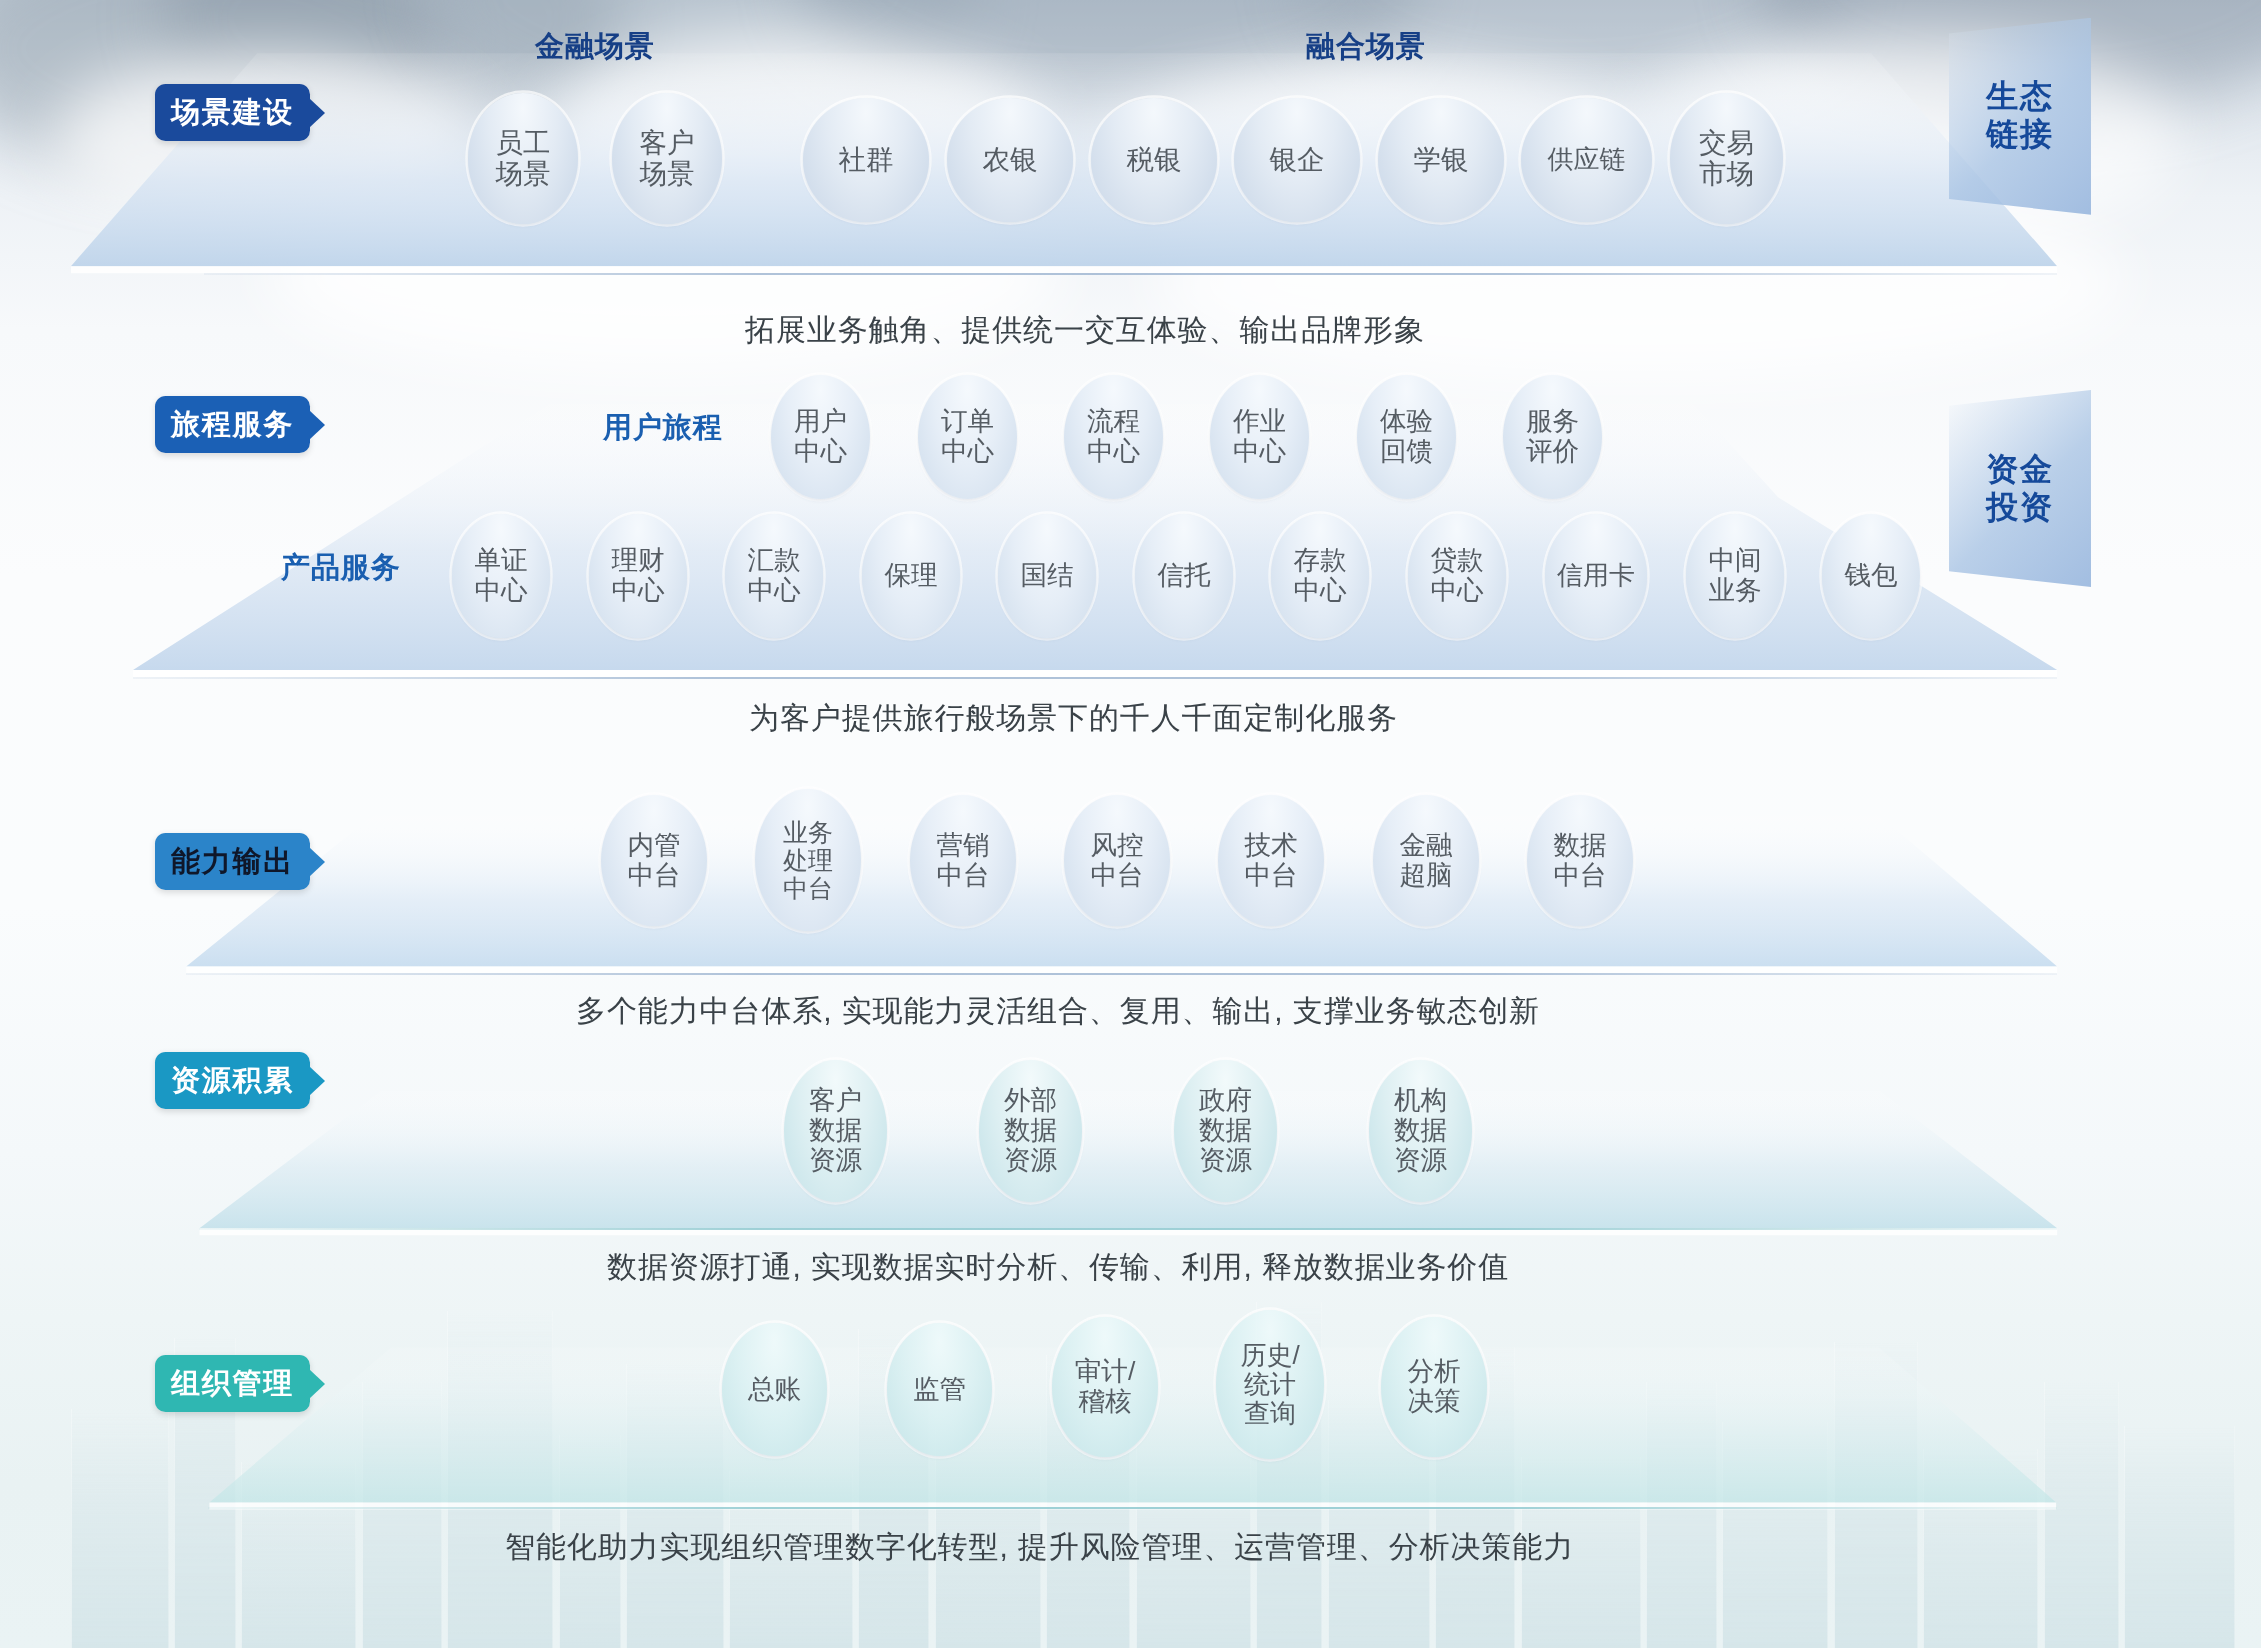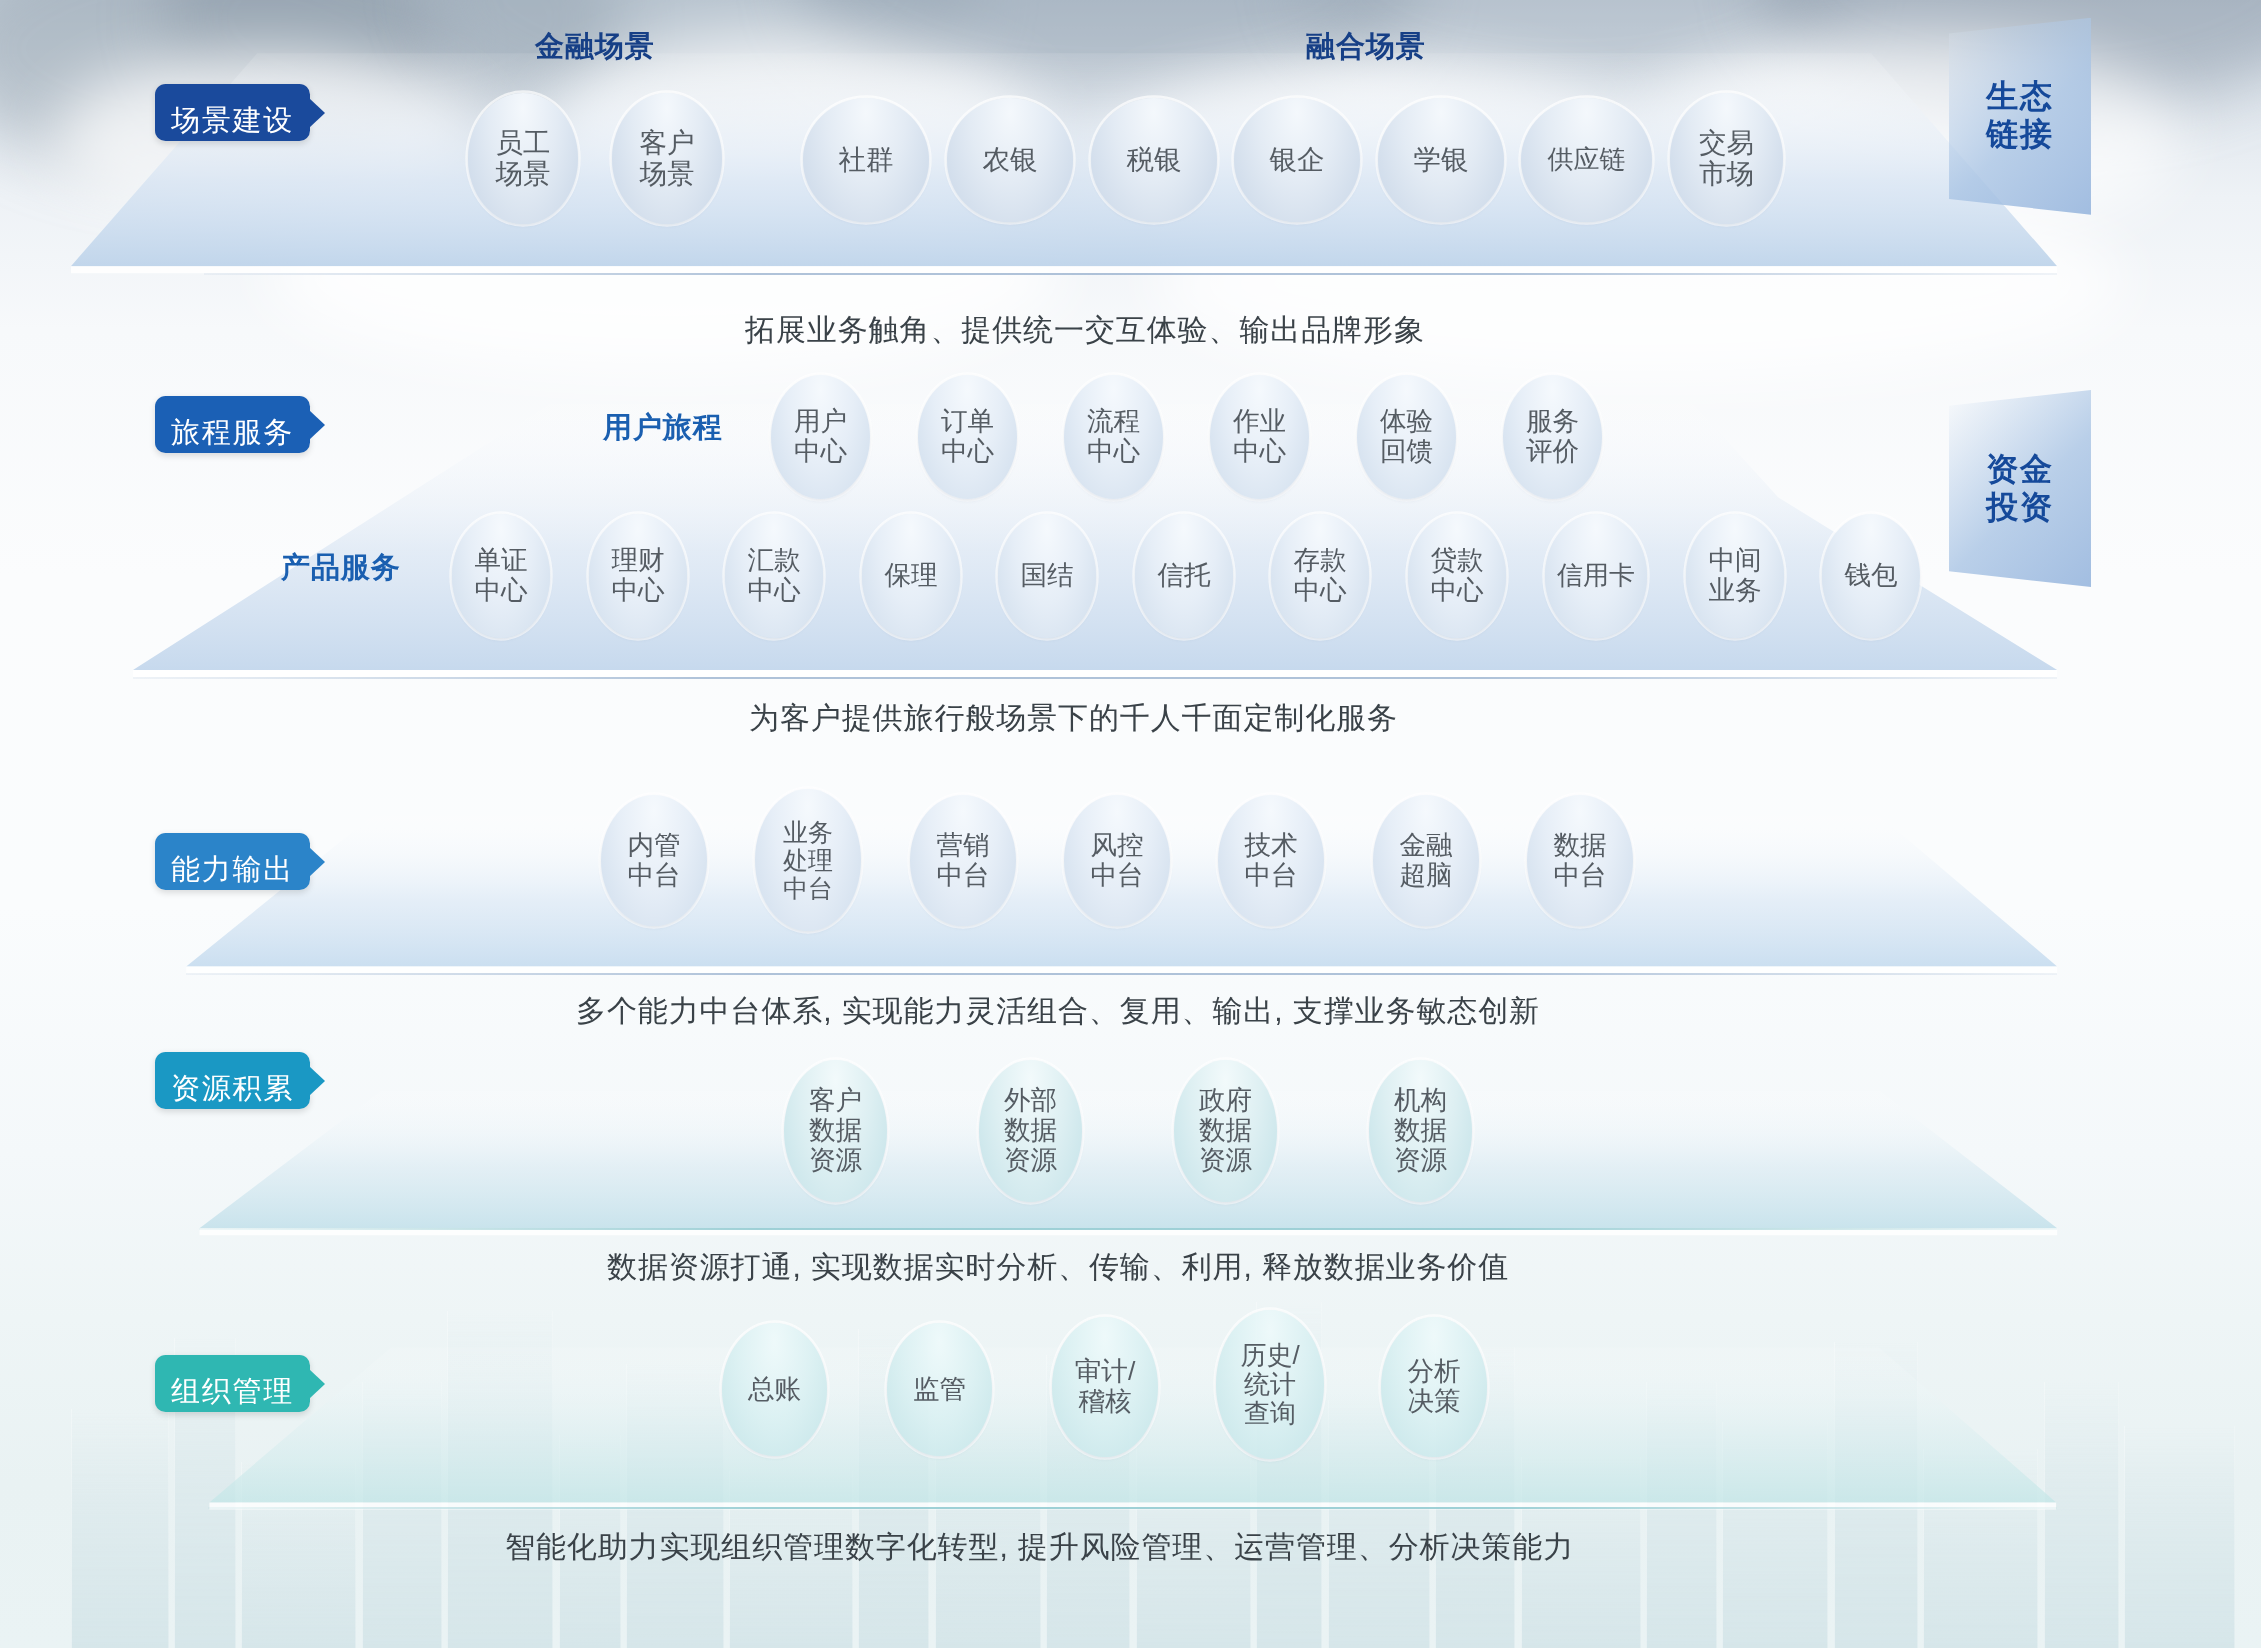--- a/index.html
+++ b/index.html
@@ -54,25 +54,25 @@
 
   
   .layer { position: absolute; }
 
   
   .tag {
     position: absolute;
     height: 57px;
     border-radius: 10.6px;
     display: flex;
-    align-items: flex-end;
+    align-items: center;
     justify-content: center;
     color: #fff;
     font-size: 29px;
-    font-weight: normal;
+    font-weight: bold;
     letter-spacing: 1.8px;
     box-shadow: 0 2.7px 6.2px rgba(0,0,0,.13);
     z-index: 6;
   }
   .tag::after {
     content: "";
     position: absolute;
     right: -15px; top: 50%;
     transform: translateY(-50%);
     border-top: 15px solid transparent;
@@ -420,21 +420,21 @@
           <stop offset="0%" stop-color="#ffffff" stop-opacity="0.12"></stop>
           <stop offset="55%" stop-color="#dbe8f5" stop-opacity="0.68"></stop>
           <stop offset="100%" stop-color="#c6dcef" stop-opacity="0.90"></stop>
         </linearGradient>
       </defs>
       <polygon points="420,40 2120,40 2320,210 210,210" fill="url(#gslab3)"></polygon>
       <polygon points="210,210 2320,210 2320,218 210,218" fill="#ffffff" opacity="0.85"></polygon>
     </svg>
 
     <div class="tag" style="left:155px; top:833px; width:155px; color:#2b84c9; background:#2b84c9;">
-      <span style="color:#ffffff;">能力输出</span>
+      <span style="color:#0f172a;">能力输出</span>
     </div>
 
     <div class="node n-lightblue" style="left:601px;  top:795px; width:106px; height:131px; font-size:26.6px;">
       <div>
           <span>内管</span>
           <span>中台</span>
         </div>
     </div>
     <div class="node n-lightblue" style="left:755px;  top:789px; width:106px; height:142px; font-size:25px;">
       <div>

